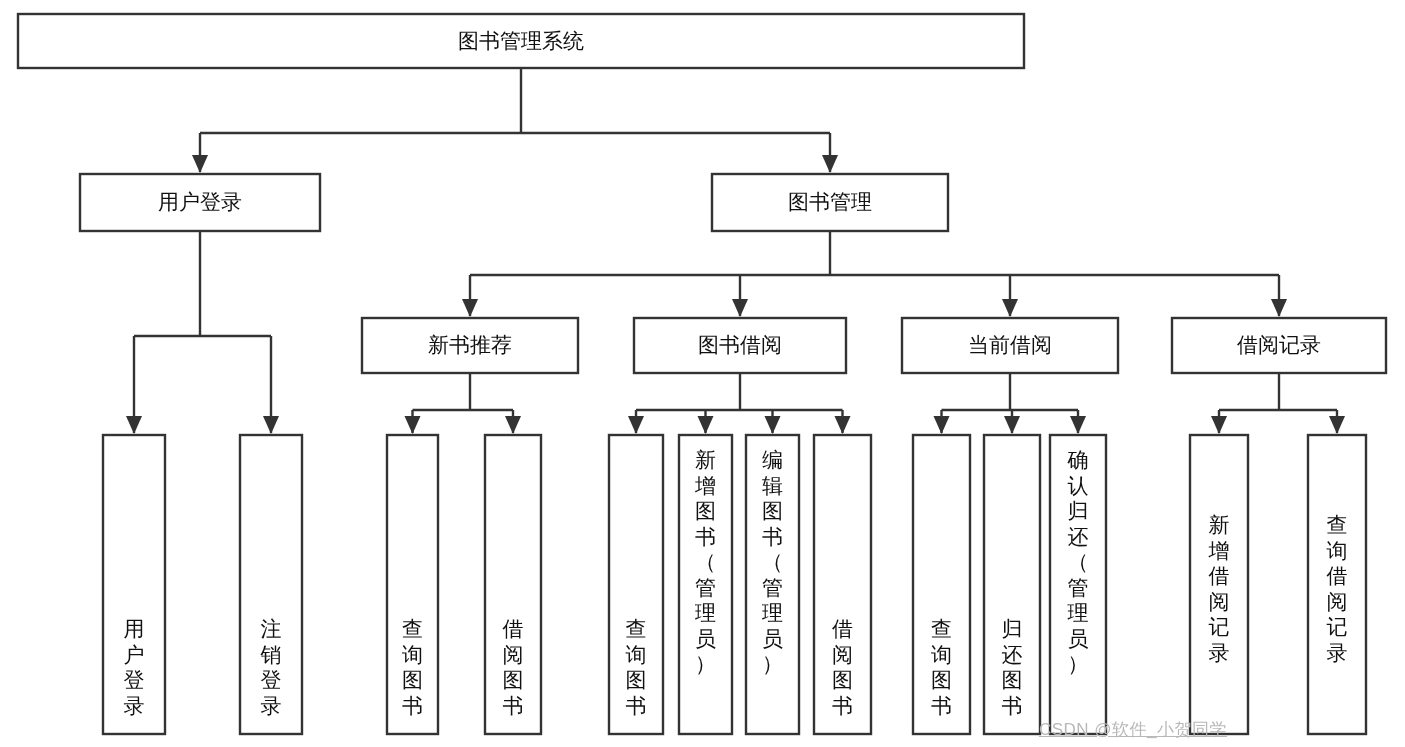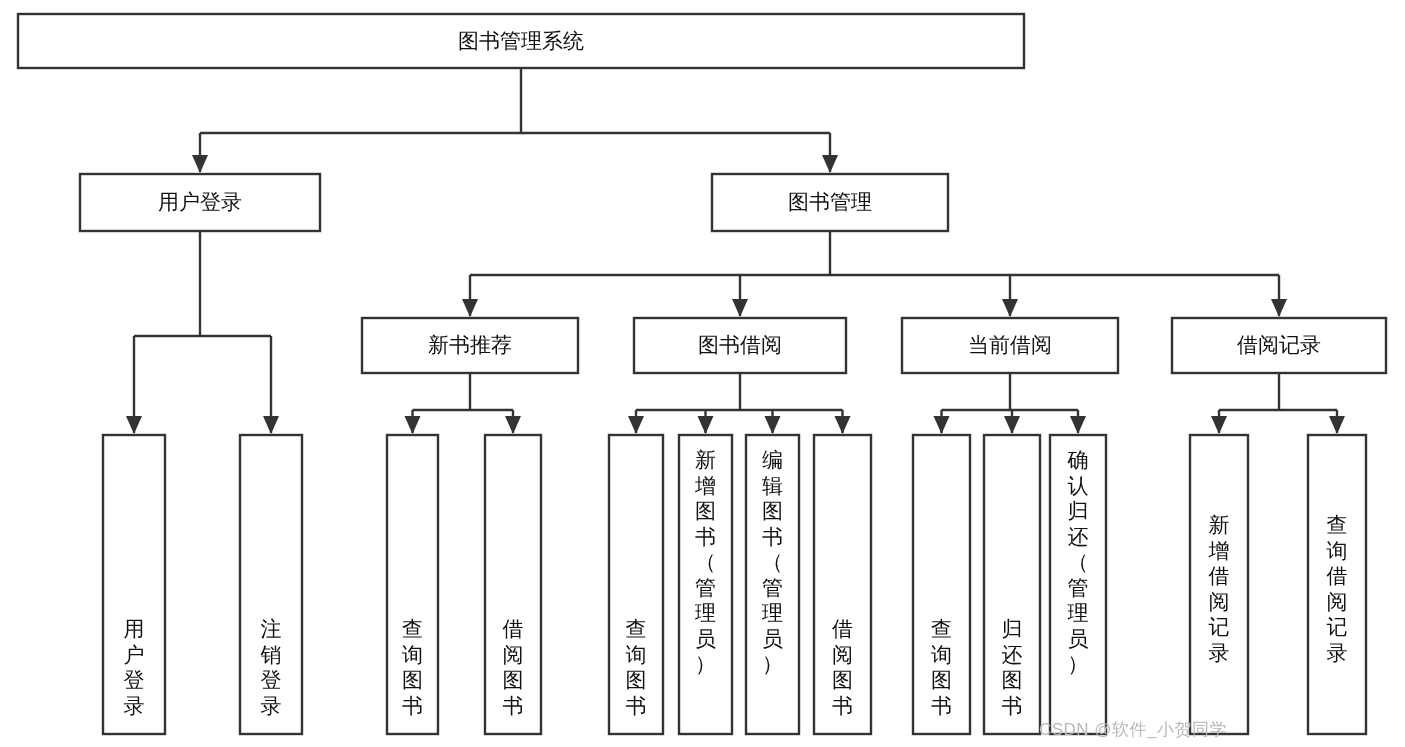--- a/index.html
+++ b/index.html
@@ -55,20 +55,21 @@
   }
   .watermark-text {
     position: absolute;
     right: 10px;
     bottom: 6px;
     font-family: "Liberation Sans", "DejaVu Sans", sans-serif;
     font-size: 17px;
     color: #b8b8b8;
     white-space: nowrap;
     letter-spacing: 0.5px;
+    text-decoration: underline;
   }
 </style>
 </head>
 <body>
 
 <div id="diagram-root">
   <svg class="diagram-canvas" id="svg-canvas" viewBox="0 0 1405 747">
       <path d="M 521 68 L 521 133" class="connector"></path>
       <path d="M 200 133 L 830 133" class="connector"></path>
       <path d="M 200 133 L 200 172" class="connector"></path>

